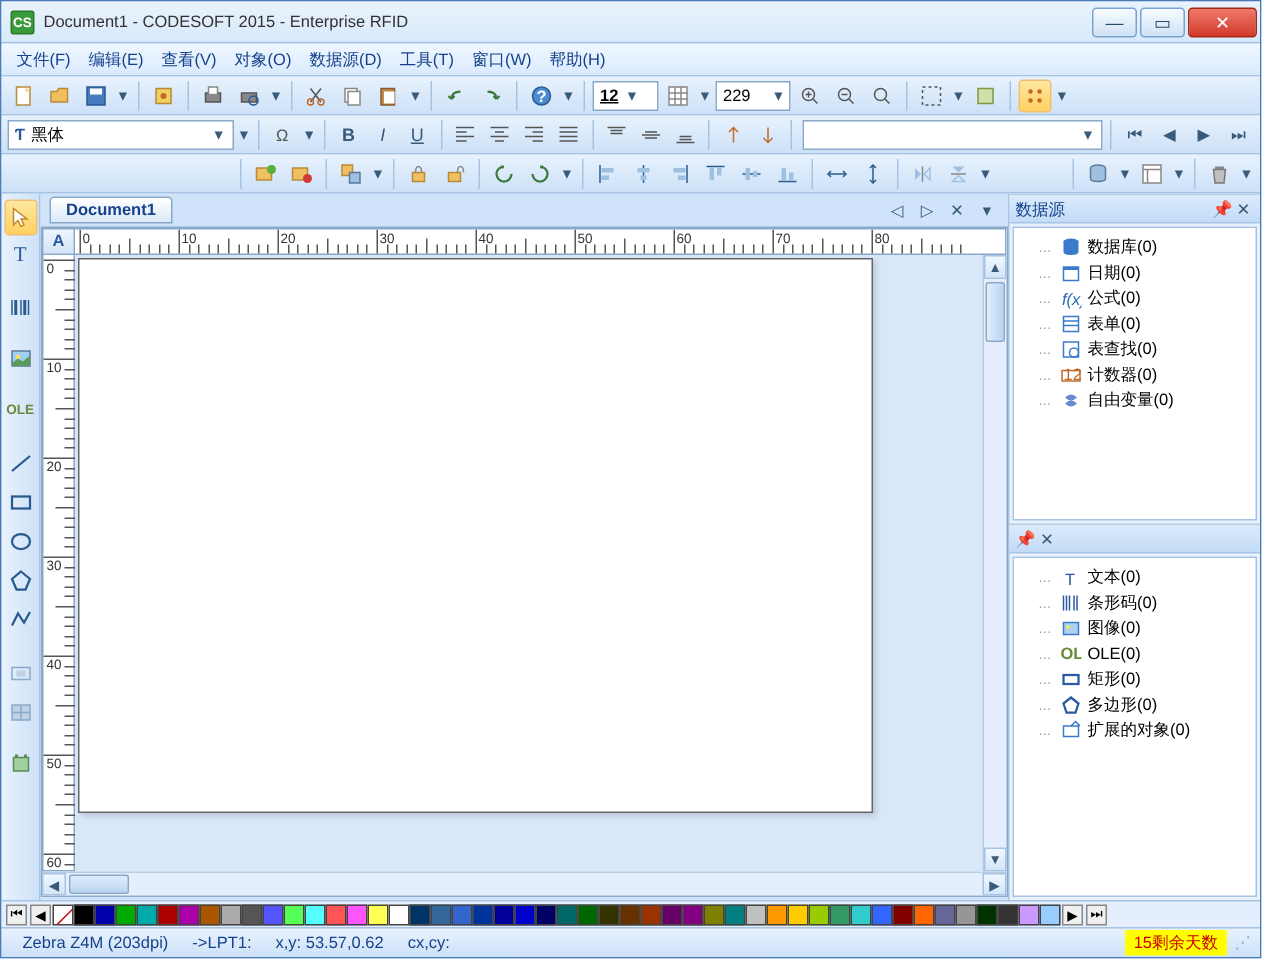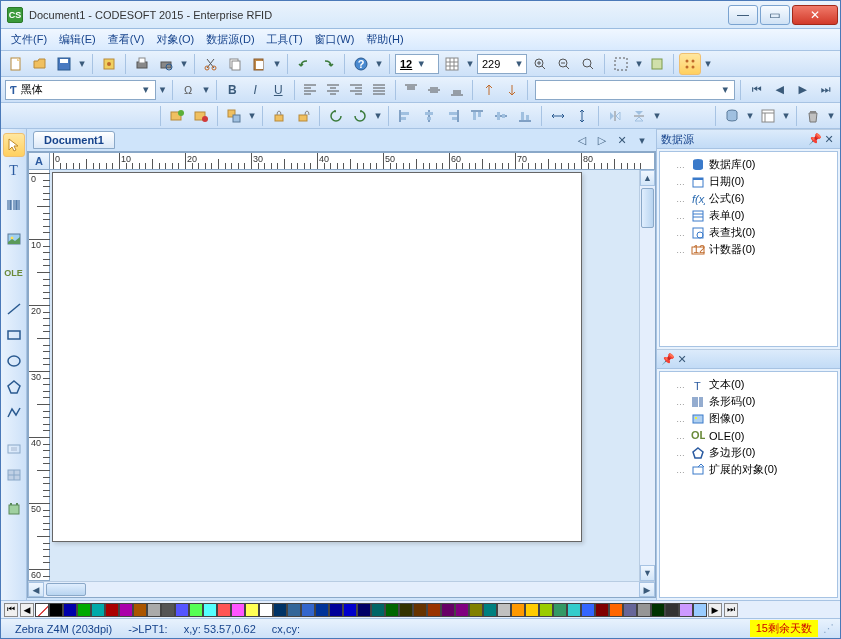--- a/index.html
+++ b/index.html
@@ -41,21 +41,21 @@
 .vruler .lbl{position:absolute;left:2px;font-size:9px;color:#333;}
 .canvas{ flex:1; background:#d8e8f8; position:relative; overflow:hidden;}
 .page{ position:absolute; left:2px; top:2px; width:530px; height:370px; background:#fff; border:1px solid #666; box-shadow:2px 2px 4px rgba(0,0,0,.15);}
 .vscroll{ width:16px; background:#e4eefc; border-left:1px solid #b8cce2; position:relative;}
 .vscroll .arr{height:16px;display:flex;align-items:center;justify-content:center;background:linear-gradient(#f0f7ff,#d2e5f8);border:1px solid #a7c3e3;color:#3a5a7a;cursor:pointer;font-size:9px;}
 .vscroll .thumb{position:absolute;left:1px;right:1px;top:18px;height:40px;background:linear-gradient(90deg,#e0eefe,#b8d4f0);border:1px solid #8aa8c8;border-radius:2px;}
 .hscroll{height:16px;background:#e4eefc;border-top:1px solid #b8cce2;display:flex;}
 .hscroll .arr{width:16px;display:flex;align-items:center;justify-content:center;background:linear-gradient(#f0f7ff,#d2e5f8);border:1px solid #a7c3e3;color:#3a5a7a;cursor:pointer;font-size:9px;}
 .hscroll .track{flex:1;position:relative;}
 .hscroll .thumb{position:absolute;top:1px;bottom:1px;left:2px;width:40px;background:linear-gradient(#e0eefe,#b8d4f0);border:1px solid #8aa8c8;border-radius:2px;}
-.rightpanels{ width:184px; display:flex; flex-direction:column; background:#e8f2fd; border-left:1px solid #a7c3e3;}
+.rightpanels{ width:168px; display:flex; flex-direction:column; background:#e8f2fd; border-left:1px solid #a7c3e3;}
 .panel{ display:flex; flex-direction:column; }
 .panel.top{height:220px;}
 .panel.bot{flex:1;}
 .panehdr{ height:20px; background:linear-gradient(#dcebfb,#c2dbf6); border-top:1px solid #b8cce2; border-bottom:1px solid #a7c3e3; display:flex; align-items:center; padding:0 4px; color:#15428b;}
 .panehdr .t{flex:1;}
 .panehdr .ctl{width:14px;text-align:center;cursor:pointer;color:#3a5a7a;}
 .tree{ flex:1; background:#fff; border:1px solid #a7c3e3; margin:2px; padding:4px; overflow:auto;}
 .tree .item{ display:flex; align-items:center; height:17px; gap:4px; cursor:pointer; padding-left:12px;}
 .tree .item::before{content:"…"; color:#999; font-size:9px; margin-right:2px;}
 .tree .ico{width:14px;height:14px;display:flex;align-items:center;justify-content:center;font-size:10px;}
@@ -775,21 +775,21 @@
                 </svg>
               </span>
               <span>日期(0)</span>
             </div>
             <div class="item">
               <span class="ico">
                 <svg width="14" height="14">
                   <text x="1" y="11" font-size="10" fill="#2a6ab0" font-style="italic">f(x)</text>
                 </svg>
               </span>
-              <span>公式(6)</span>
+              <span>公式(0)</span>
             </div>
             <div class="item">
               <span class="ico">
                 <svg width="14" height="14">
                   <rect x="2" y="2" width="10" height="10" fill="#fff" stroke="#3a7aca"></rect>
                   <path d="M2 5 H12 M2 8 H12" stroke="#3a7aca"></path>
                 </svg>
               </span>
               <span>表单(0)</span>
             </div>
@@ -803,20 +803,28 @@
               <span>表查找(0)</span>
             </div>
             <div class="item">
               <span class="ico">
                 <svg width="14" height="14">
                   <rect x="1" y="4" width="12" height="7" fill="#fff" stroke="#c06a2a"></rect>
                   <text x="2" y="10" font-size="7" fill="#c06a2a">123</text>
                 </svg>
               </span>
               <span>计数器(0)</span>
+            </div>
+            <div class="item">
+              <span class="ico">
+                <svg width="14" height="14">
+                  <path d="M3 5 Q7 1 11 5 Q7 9 3 5 M3 9 Q7 5 11 9 Q7 13 3 9" fill="#6a8ad0"></path>
+                </svg>
+              </span>
+              <span>自由变量(0)</span>
             </div>
           </div>
       </div>
       <div class="panel bot">
         <div class="panehdr">
           <span class="ctl">📌</span>
           <span class="ctl">✕</span>
         </div>
         <div class="tree" id="treeObj">
             <div class="item">
@@ -844,20 +852,28 @@
               </span>
               <span>图像(0)</span>
             </div>
             <div class="item">
               <span class="ico">
                 <svg width="14" height="14">
                   <text x="0" y="10" font-size="7" font-weight="bold" fill="#6a8a3a">OLE</text>
                 </svg>
               </span>
               <span>OLE(0)</span>
+            </div>
+            <div class="item">
+              <span class="ico">
+                <svg width="14" height="14">
+                  <rect x="2" y="4" width="10" height="6" fill="none" stroke="#2a5aa0" stroke-width="1.5"></rect>
+                </svg>
+              </span>
+              <span>矩形(0)</span>
             </div>
             <div class="item">
               <span class="ico">
                 <svg width="14" height="14">
                   <path d="M7 2 L12 6 L10 12 L4 12 L2 6 Z" fill="none" stroke="#2a5aa0" stroke-width="1.5"></path>
                 </svg>
               </span>
               <span>多边形(0)</span>
             </div>
             <div class="item">

